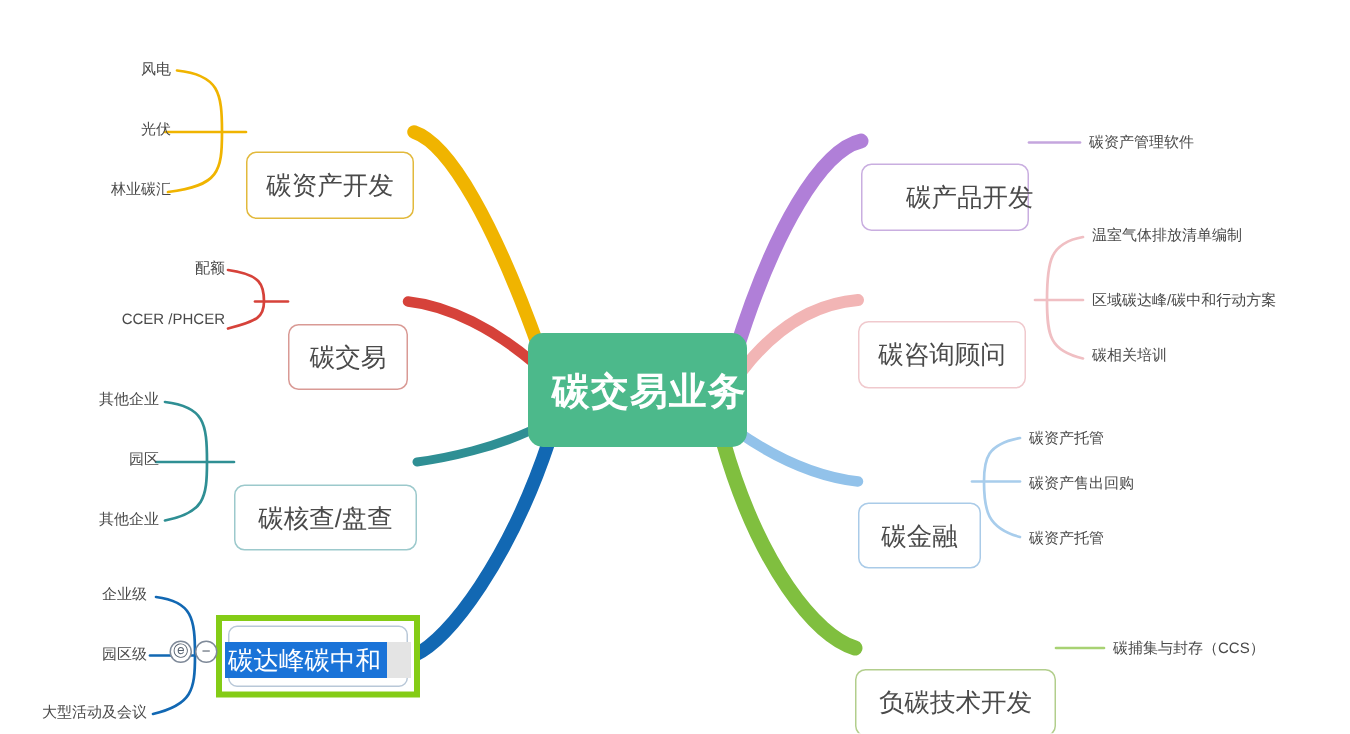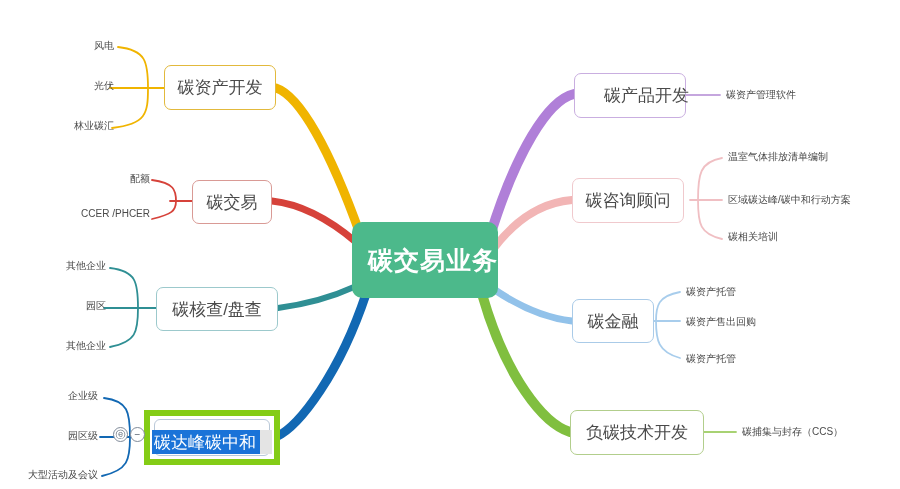--- a/index.html
+++ b/index.html
@@ -52,20 +52,21 @@
     position: absolute;
     background: #ffffff;
     border: 1.6px solid #cccccc;
     border-radius: 7px;
     display: flex;
     align-items: center;
     justify-content: center;
     box-sizing: border-box;
     z-index: 5;
     padding: 0 8px;
+    margin-top: 36px;
   }
   .node .label {
     color: #4a4a4a;
     font-size: 17px;
     white-space: nowrap;
   }
 
   
   .leaf {
     position: absolute;
@@ -76,21 +77,21 @@
   }
   .leaf.r { text-align: right; }
 
   
   .edit-node {
     position: absolute;
     left: 144px;
     top: 410px;
     width: 136px;
     height: 55px;
-    border: 6px solid #84cc16;
+    border: 4px solid #84cc16;
     background: #ffffff;
     box-sizing: border-box;
     z-index: 9;
   }
   .edit-inner {
     position: absolute;
     left: 4px;
     top: 3px;
     right: 4px;
     bottom: 3px;

